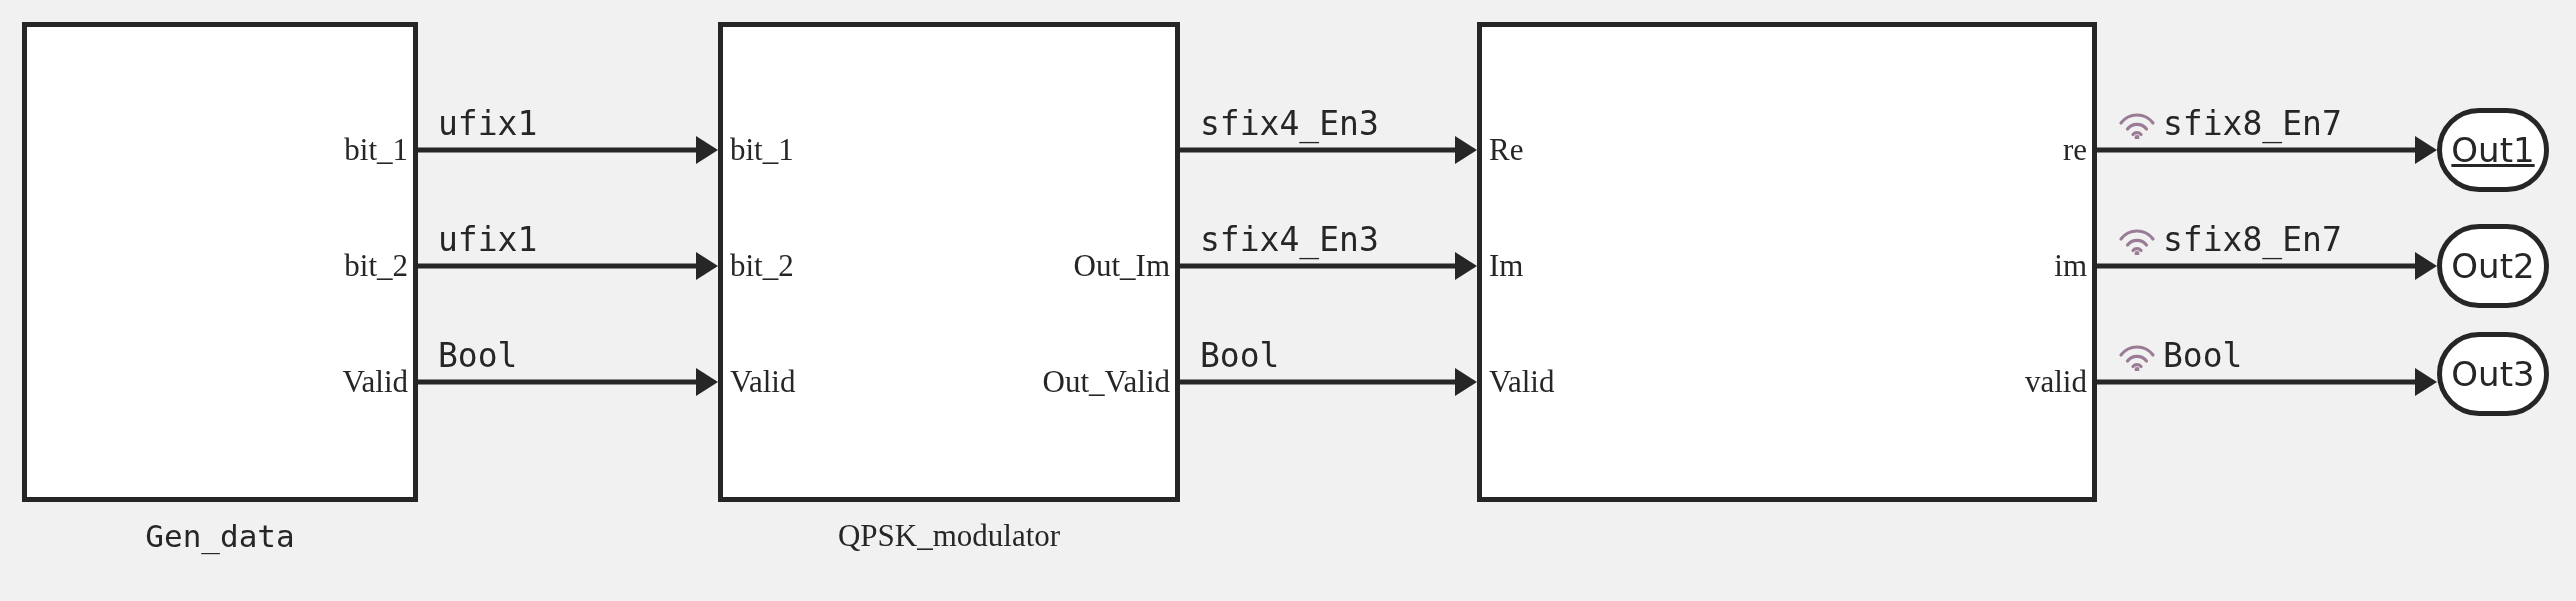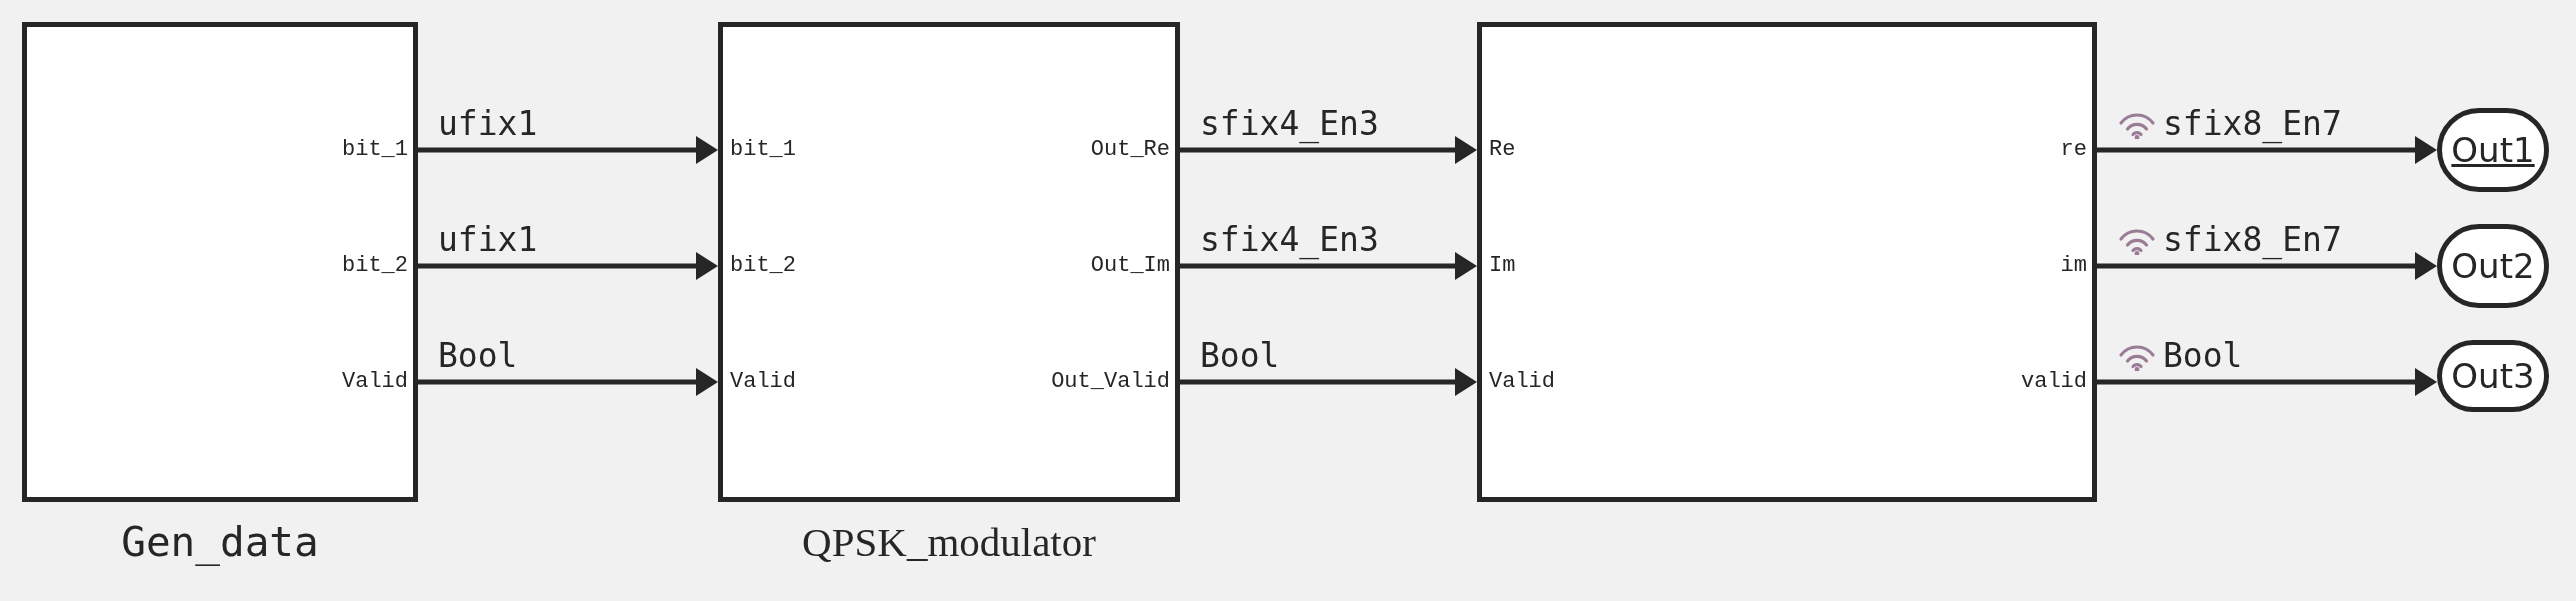--- a/index.html
+++ b/index.html
@@ -25,31 +25,31 @@
     position: absolute;
     background: #ffffff;
     border: 5px solid #262626;
     box-sizing: border-box;
   }
   .block-label {
     position: absolute;
     text-align: center;
     color: #262626;
     font-family: "DejaVu Sans Mono", monospace;
-    font-size: 41px;
+    font-size: 31px;
     letter-spacing: 0px;
     white-space: nowrap;
   }
 
   
   .port {
     position: absolute;
     color: #262626;
-    font-family: Liberation Mono, monospace;
-    font-size: 22px;
+    font-family: Liberation Serif, serif;
+    font-size: 31px;
     line-height: 28px;
     white-space: nowrap;
     transform: translateY(-50%);
   }
   .port.in  { text-align: left; }
   .port.out { text-align: right; }
 
   
   .wire {
     position: absolute;
@@ -114,21 +114,20 @@
   <div class="port out" style="left:150px; top:266px; width:258px;">bit_2</div>
   <div class="port out" style="left:150px; top:382px; width:258px;">Valid</div>
 
   <div class="block" style="left:718px; top:22px; width:462px; height:480px;"></div>
   <div class="block-label" style="left:688px; top:518px; width:522px;font-family:Liberation Serif, serif;">QPSK_modulator</div>
 
   <div class="port in" style="left:730px; top:150px;">bit_1</div>
   <div class="port in" style="left:730px; top:266px;">bit_2</div>
   <div class="port in" style="left:730px; top:382px;">Valid</div>
 
-  <div class="port out" style="left:900px; top:150px; width:270px;">Out_Re</div>
   <div class="port out" style="left:900px; top:266px; width:270px;">Out_Im</div>
   <div class="port out" style="left:900px; top:382px; width:270px;">Out_Valid</div>
 
   <div class="block" style="left:1477px; top:22px; width:620px; height:480px;"></div>
 
   <div class="port in" style="left:1489px; top:150px;">Re</div>
   <div class="port in" style="left:1489px; top:266px;">Im</div>
   <div class="port in" style="left:1489px; top:382px;">Valid</div>
 
   <div class="port out" style="left:1819px; top:150px; width:268px;">re</div>
@@ -216,16 +215,16 @@
           <path d="M10.5 20 A 12 12 0 0 1 29.5 20"></path>
           <path d="M16 25.5 A 5.2 5.2 0 0 1 24 25.5"></path>
         </g>
         <circle cx="20" cy="28.5" r="2.4" fill="#9b7c96"></circle>
       </svg>
     </span><span class="txt">Bool</span>
   </div>
 
   <div class="outport" style="left:2437px; top:108px; width:112px; height:84px; border-radius:42px;text-decoration:underline;">Out1</div>
   <div class="outport" style="left:2437px; top:224px; width:112px; height:84px; border-radius:42px;text-align:center;">Out2</div>
-  <div class="outport" style="left:2437px; top:340px; width:112px; height:72px; border-radius:42px;">Out3</div>
+  <div class="outport" style="left:2437px; top:332px; width:112px; height:84px; border-radius:42px;">Out3</div>
 
 </div>
 
 
 </body></html>

